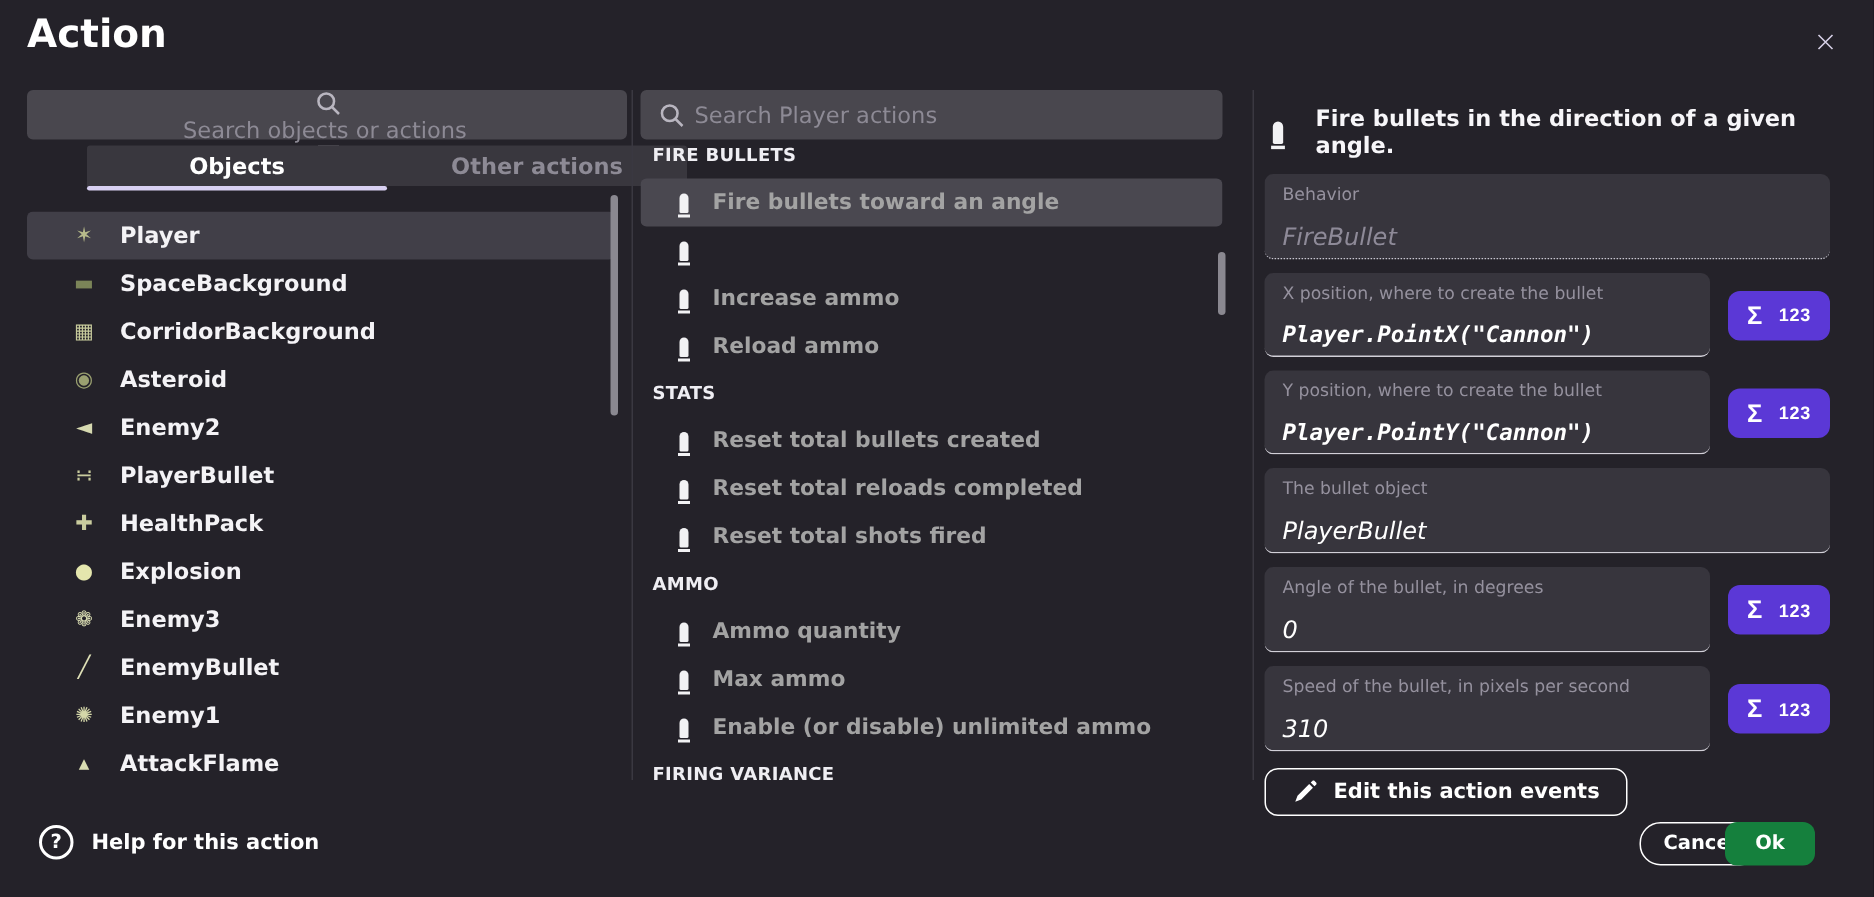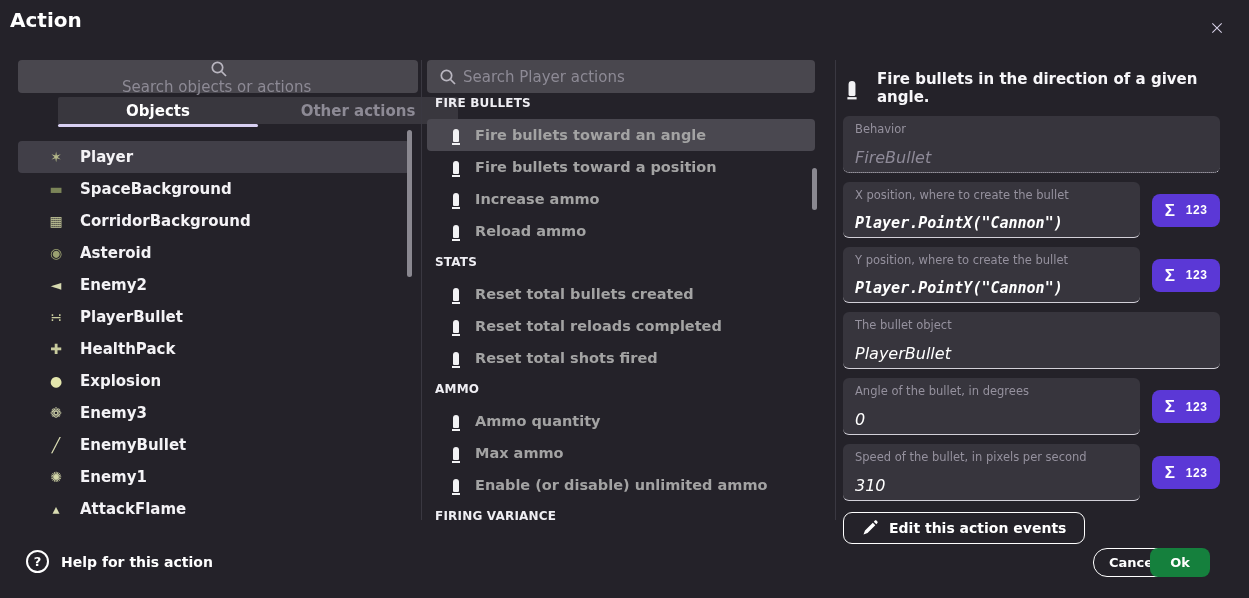--- a/index.html
+++ b/index.html
@@ -2,21 +2,21 @@
 <html><head>
 <meta charset="utf-8">
 <style>
   html,body{margin:0;padding:0;background:#1a191f;}
   .dialog{
     position:relative; width:1249px; height:598px; overflow:hidden;
     background:#242229; color:#f4f3f6;
     font-family:"DejaVu Sans", sans-serif;
   }
   
-  .title{position:absolute; left:10px; top:8px; font-size:20px; font-weight:bold; color:#ffffff;}
+  .title{position:absolute; left:18px; top:8px; font-size:26px; font-weight:bold; color:#ffffff;}
   .close-btn{position:absolute; right:20px; top:16px; width:24px; height:24px; cursor:pointer;
     display:flex; align-items:center; justify-content:center; background:transparent; border:0;}
   
   .search-bar{position:absolute; height:33px; background:#49474e; border-radius:4px;
     display:flex; align-items:center; box-sizing:border-box;}
   .search-bar svg{flex:0 0 auto;}
   .search-input{flex:1; min-width:0; background:transparent; border:0; outline:0;
     color:#e9e7ee; font-size:15px; font-family:"DejaVu Sans", sans-serif; padding:0 6px;}
   .search-input::placeholder{color:#8d8a95;}
   #left-search{left:18px; top:60px; width:400px; padding:0 10px 0 12px;flex-direction:column;}
@@ -170,21 +170,20 @@
   </div>
 
   <div class="actions-list" id="actions-list">
       <div class="section-header">FIRE BULLETS</div>
       <div class="action-row selected">
         <span class="bullet-glyph"></span>
         <span class="action-label">Fire bullets toward an angle</span>
       </div>
       <div class="action-row">
         <span class="bullet-glyph"></span>
-        <span class="action-label">Fire bullets toward a position</span>
       </div>
       <div class="action-row">
         <span class="bullet-glyph"></span>
         <span class="action-label">Increase ammo</span>
       </div>
       <div class="action-row">
         <span class="bullet-glyph"></span>
         <span class="action-label">Reload ammo</span>
       </div>
       <div class="section-header">STATS</div>

